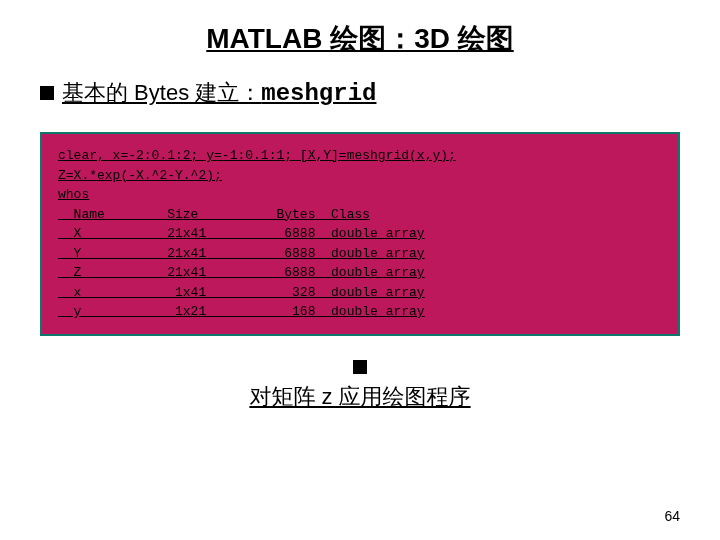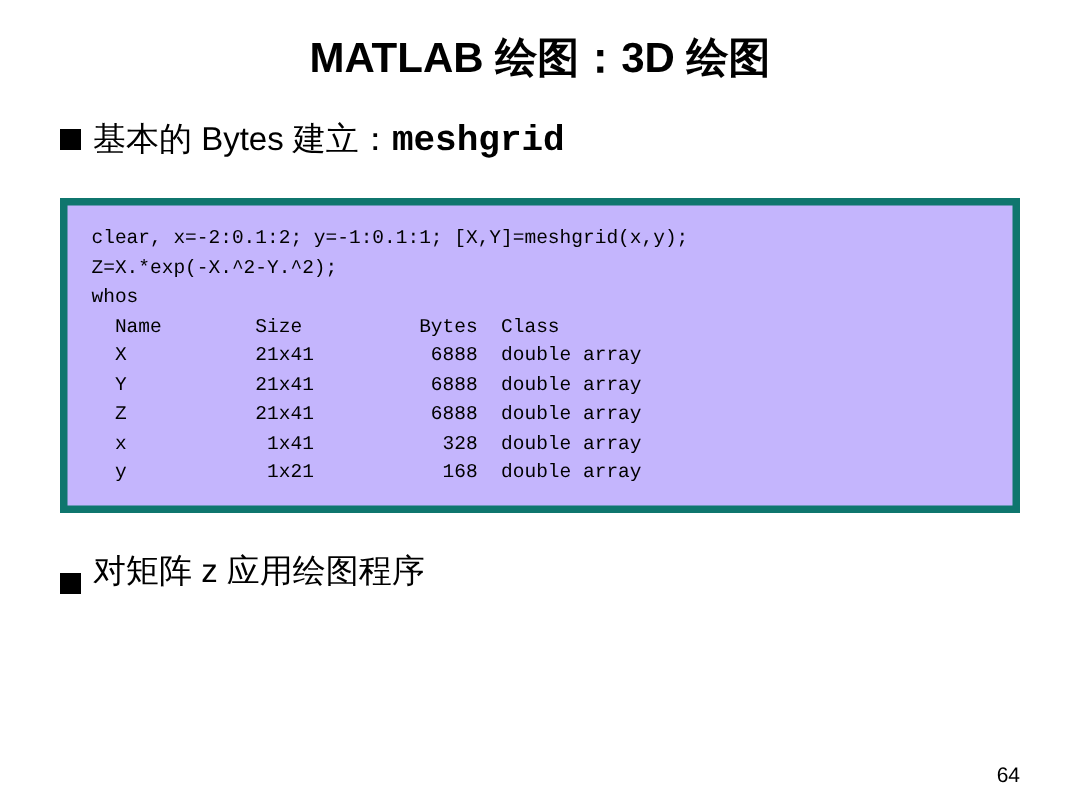--- a/index.html
+++ b/index.html
@@ -17,20 +17,21 @@
       overflow: hidden;
     }
 
     .page-container {
       width: 720px;
       height: 540px;
       padding: 20px 40px;
       display: flex;
       flex-direction: column;
       gap: 16px;
+      text-decoration: underline;
     }
 
     .title {
       text-align: center;
       font-size: 28px;
       font-weight: bold;
       color: #000;
       font-family: Arial, sans-serif;
       margin-bottom: 4px;
     }
@@ -60,40 +61,41 @@
       font-family: Arial, sans-serif;
     }
 
     .subtitle-text .monospace-part {
       font-family: 'Courier New', Courier, monospace;
       font-weight: bold;
       font-size: 24px;
     }
 
     .code-box {
-      border: 5px solid #0f766e;
+      border: 2px solid #0f766e;
       padding: 12px 16px;
       font-family: 'Courier New', Courier, monospace;
       font-size: 13px;
       color: #000;
       line-height: 1.5;
-      background: #c4b5fd;
+      background: #be185d;
     }
 
     .code-box pre {
       font-family: 'Courier New', Courier, monospace;
       font-size: 13px;
       white-space: pre;
     }
 
     .bottom-section {
       display: flex;
-      align-items: flex-end;
+      align-items: center;
       gap: 8px;
       margin-top: 8px;
+      flex-direction: column;
     }
 
     .bottom-text {
       font-size: 22px;
       color: #000;
       font-family: Arial, sans-serif;
     }
 
     .page-number {
       position: absolute;

